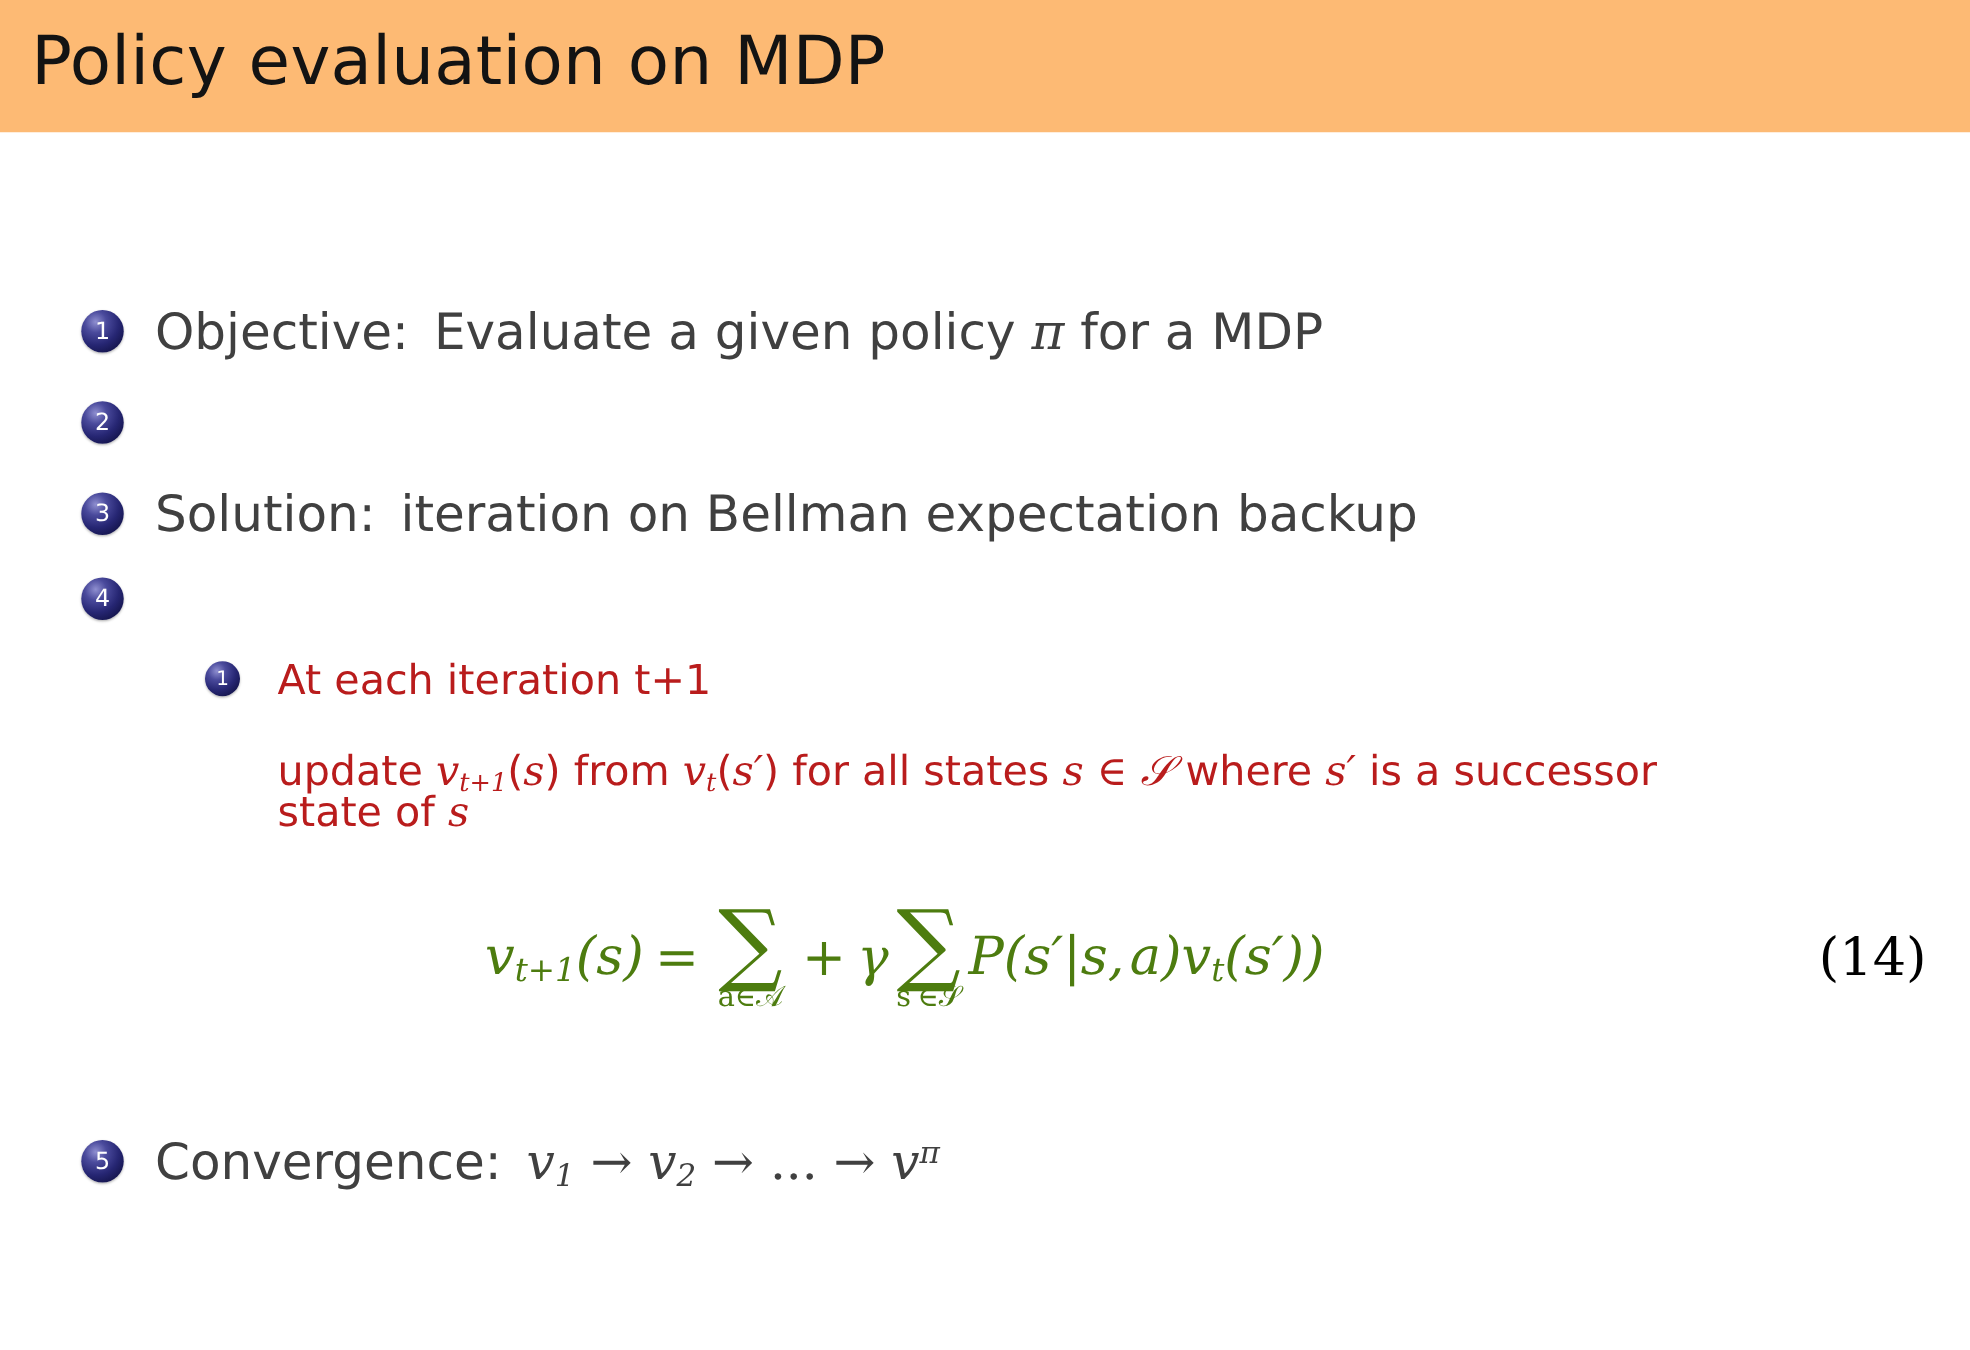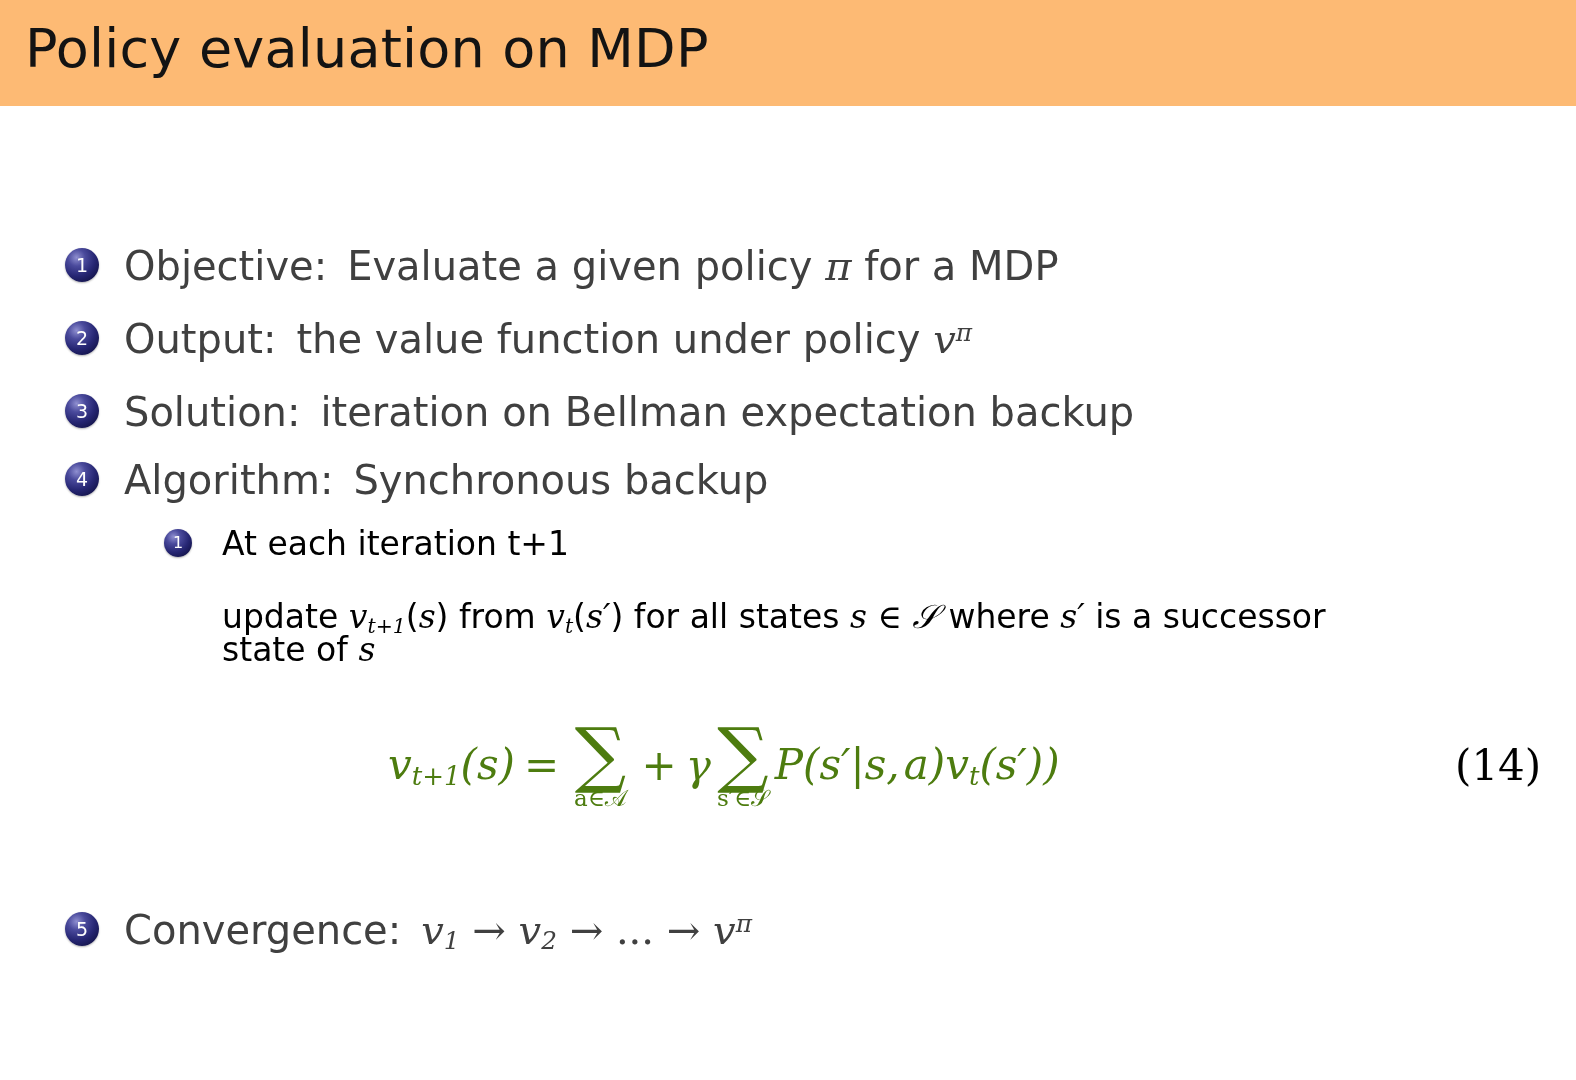--- a/index.html
+++ b/index.html
@@ -75,21 +75,21 @@
     font-size: 40px;
     line-height: 1.0;
     white-space: nowrap;
     color: #404040;
   }
   .sub-text {
     position: absolute;
     font-size: 33px;
     line-height: 1.0;
     white-space: nowrap;
-    color: #000000;
+    color: #b91c1c;
   }
 
   
   .mi { font-family: "DejaVu Serif", serif; font-style: italic; }
   .mcal { font-family: "DejaVu Serif", serif; font-style: italic; }
   .mup { font-family: "DejaVu Serif", serif; font-style: normal; }
   .mgreek { font-family: "DejaVu Serif", serif; font-style: italic; }
   sub.msub {
     font-size: 0.62em;
     vertical-align: -0.22em;
@@ -172,27 +172,25 @@
 <div id="frame-header">
   <div id="frame-title">Policy evaluation on MDP</div>
 </div>
 
 <div id="slide-body">
 
   <div class="bullet" style="left:65px; top:142px;">1</div>
   <div class="item-text" style="left:124px; top:140px;"><span>Objective: Evaluate a given policy <span class="mgreek">π</span> for a MDP</span></div>
 
   <div class="bullet" style="left:65px; top:215px;">2</div>
-  <div class="item-text" style="left:124px; top:213px;"><span>Output: the value function under policy <span class="mi">v</span><sup class="msup">π</sup></span></div>
 
   <div class="bullet" style="left:65px; top:288px;">3</div>
   <div class="item-text" style="left:124px; top:286px;">Solution: iteration on Bellman expectation backup</div>
 
   <div class="bullet" style="left:65px; top:356px;">4</div>
-  <div class="item-text" style="left:124px; top:354px;">Algorithm: Synchronous backup</div>
 
   <div class="bullet sub" style="left:164px; top:423px;">1</div>
   <div class="sub-text" style="left:222px; top:421px;">At each iteration t+1</div>
 
   <div class="sub-text" style="left:222px; top:474px;margin-top:20px;"><span>update <span class="mi">v</span><sub class="msub">t+1</sub>(<span class="mi">s</span>) from <span class="mi">v</span><sub class="msub">t</sub>(<span class="mi">s′</span>) for all states <span class="mi">s</span> <span class="mup">∈</span> <span class="mcal">𝒮</span> where <span class="mi">s′</span> is a successor</span></div>
 
   <div class="sub-text" style="left:222px; top:527px;"><span>state of <span class="mi">s</span></span></div>
 
   <div id="equation-row">
     <div id="equation">

